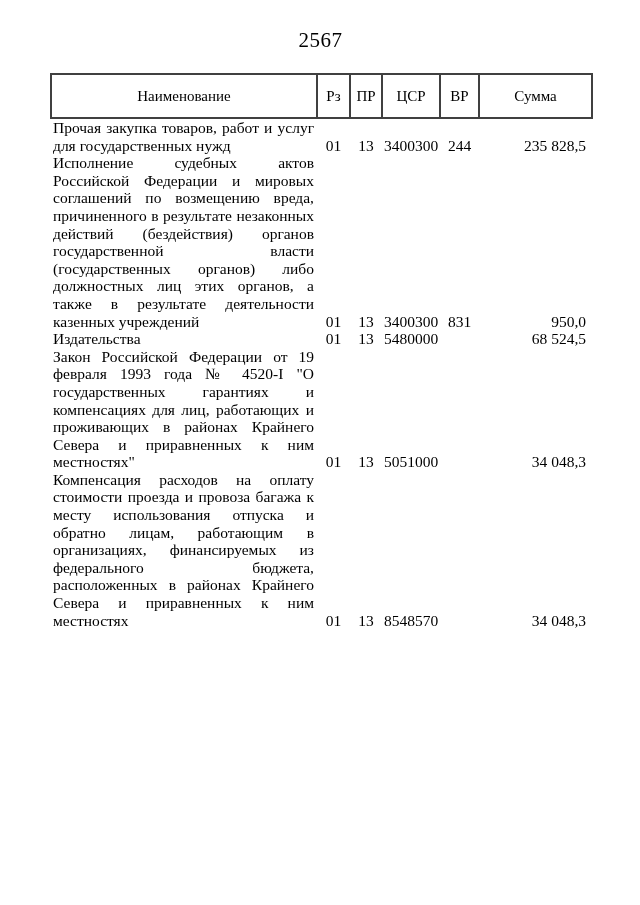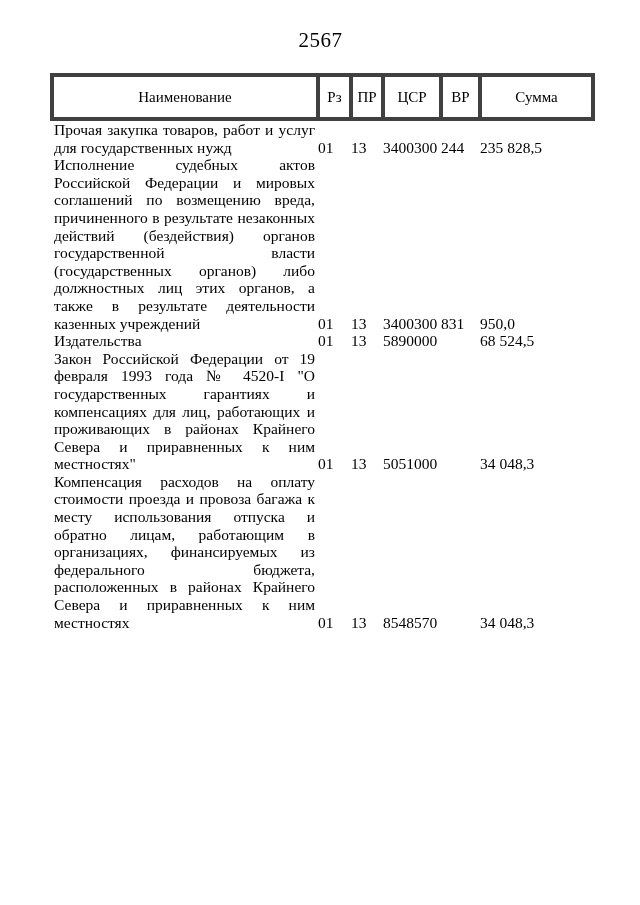--- a/index.html
+++ b/index.html
@@ -26,45 +26,46 @@
     table-layout: fixed;
     font-size: 15.5px;
   }
   col.col-name { width: 266px; }
   col.col-rz   { width: 33px; }
   col.col-pr   { width: 32px; }
   col.col-csr  { width: 58px; }
   col.col-vr   { width: 39px; }
   col.col-sum  { width: 113px; }
   thead th {
-    border: 4px solid #404040;
+    border: 2px solid #404040;
     font-weight: normal;
     font-size: 15px;
     text-align: center;
     vertical-align: middle;
     height: 44px;
     padding: 2px;
     background: #ffffff;
   }
   tbody td {
     vertical-align: bottom;
     padding-top: 0;
     line-height: 17.6px;
   }
   td.name {
     text-align: justify;
     text-align-last: left;
     padding-left: 2px;
     padding-right: 3px;
   }
   td.c {
-    text-align: left;
+    text-align: center;
     white-space: nowrap;
   }
   td.sum {
+    text-align: right;
     padding-right: 6px;
     white-space: nowrap;
     margin-top: 36px;
   }
 </style>
 </head>
 <body>
 
 <div class="page">
   <div class="page-number">2567</div>
@@ -104,21 +105,21 @@
     <td class="c">13</td>
     <td class="c">3400300</td>
     <td class="c">831</td>
     <td class="sum">950,0</td>
   </tr>
 
   <tr>
     <td class="name">Издательства</td>
     <td class="c">01</td>
     <td class="c">13</td>
-    <td class="c">5890000</td>
+    <td class="c">5480000</td>
     <td class="c"></td>
     <td class="sum">68 524,5</td>
   </tr>
 
 
 
 
   <tr>
     <td class="name">Закон Российской Федерации от 19 февраля 1993 года № 4520-I "О государственных гарантиях и компенсациях для лиц, работающих и проживающих в районах Крайнего Севера и приравненных к ним местностях"</td>
     <td class="c">01</td>

